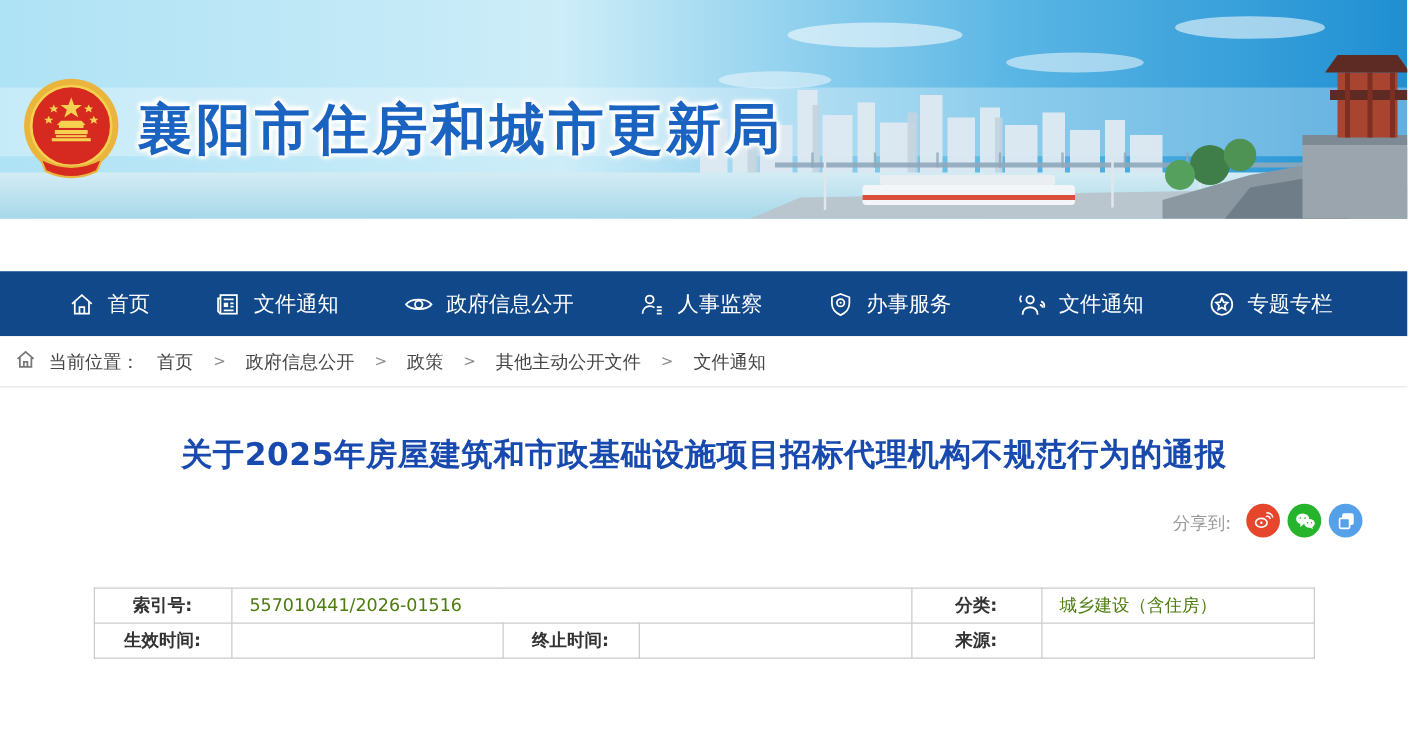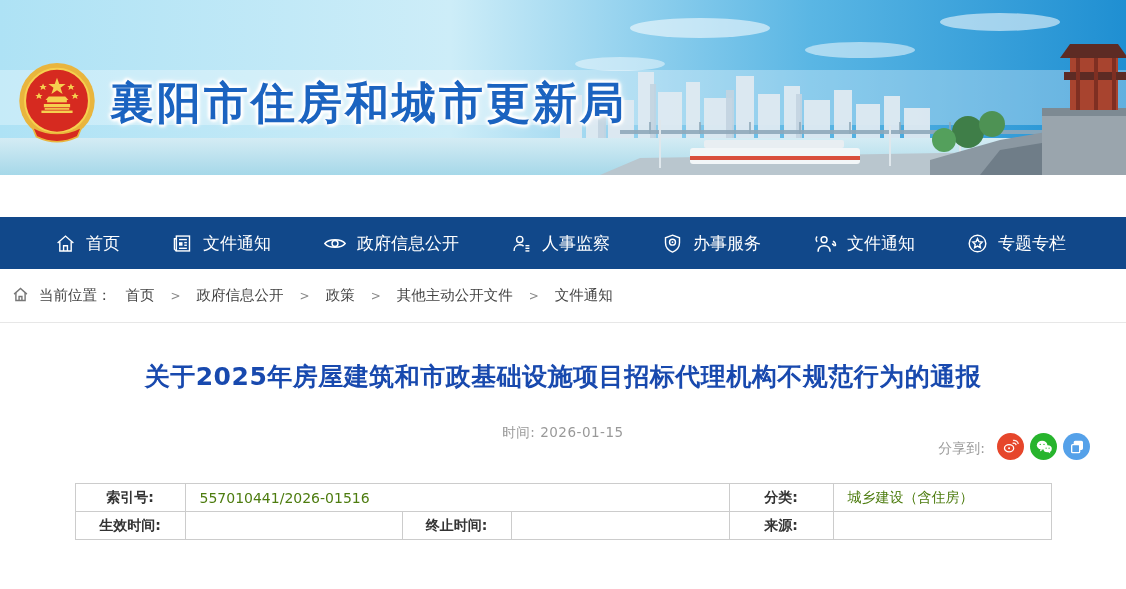--- a/index.html
+++ b/index.html
@@ -18,35 +18,35 @@
                  -2px -2px 3px #fff, 2px 2px 3px #fff, 0 0 8px #fff; }
 
   
   .nav { width: 1126px; height: 52px; background: #11488a; display: flex;
     align-items: center; justify-content: space-between; padding: 0 60px 0 55px; }
   .nav-item { display: flex; align-items: center; gap: 10px; color: #fff;
     font-size: 17px; cursor: pointer; text-decoration: none; white-space: nowrap; }
   .nav-item svg { display: block; }
 
   
-  .breadcrumb { width: 1126px; height: 54px; display: flex; align-items: center;
+  .breadcrumb { width: 1126px; height: 41px; display: flex; align-items: center;
     padding: 0 12px; border-bottom: 1px solid #e7e7e7; background: #fff;
     font-size: 14.5px; color: #444; }
   .breadcrumb .crumb-label { margin: 0 14px 0 10px; color: #444; }
   .breadcrumb a { color: #444; text-decoration: none; cursor: pointer; }
   .breadcrumb .sep { color: #8a8a8a; margin: 0 16px; font-size: 12px; }
 
   
   .article-title { margin-top: 37px; text-align: center; font-size: 25px;
     font-weight: bold; color: #1849ae; letter-spacing: 0.5px; }
   .meta-row { position: relative; height: 30px; margin-top: 23px; }
   .meta-time { position: absolute; left: 0; right: 0; text-align: center;
     font-size: 13.5px; color: #999; letter-spacing: 0.5px; padding-top: 8px; }
   .share-box { position: absolute; right: 36px; top: 0; display: flex;
-    align-items: center; gap: 6px; margin-top: 17px; }
+    align-items: center; gap: 6px; }
   .share-label { font-size: 14px; color: #9a9a9a; margin-right: 6px; padding-top: 5px; }
   .share-btn { width: 27px; height: 27px; border-radius: 50%; display: flex;
     align-items: center; justify-content: center; cursor: pointer; }
   .share-weibo { background: #e6462b; }
   .share-wechat { background: #27b42d; }
   .share-copy { background: #55a1e9; }
 
   
   .meta-table-wrap { margin-top: 37px; border-radius: 12px; }
   table.meta { width: 976px; margin: 0 auto; border-collapse: collapse;
@@ -260,24 +260,20 @@
   <a>政策</a>
   <span class="sep">&gt;</span>
   <a>其他主动公开文件</a>
   <span class="sep">&gt;</span>
   <a>文件通知</a>
 </div>
 
 <h1 class="article-title">关于2025年房屋建筑和市政基础设施项目招标代理机构不规范行为的通报</h1>
 
 <div class="meta-row">
-  <div class="meta-time">
-    <span>时间:</span>
-    <span>2026-01-15</span>
-  </div>
   <div class="share-box">
     <span class="share-label">分享到:</span>
     <span class="share-btn share-weibo">
       <svg width="17" height="17" viewBox="0 0 24 24" fill="none" stroke="#fff" stroke-width="1.8">
           <ellipse cx="10" cy="14.5" rx="6.5" ry="5"></ellipse>
           <circle cx="10" cy="14.5" r="1.4" fill="#fff" stroke="none"></circle>
           <path d="M15 7.5 C17 6.5 19.5 7.5 20 10"></path>
           <path d="M15.5 3.5 C19 2.5 22.5 5 23 8.5" opacity="0.9"></path>
         </svg>
     </span>

